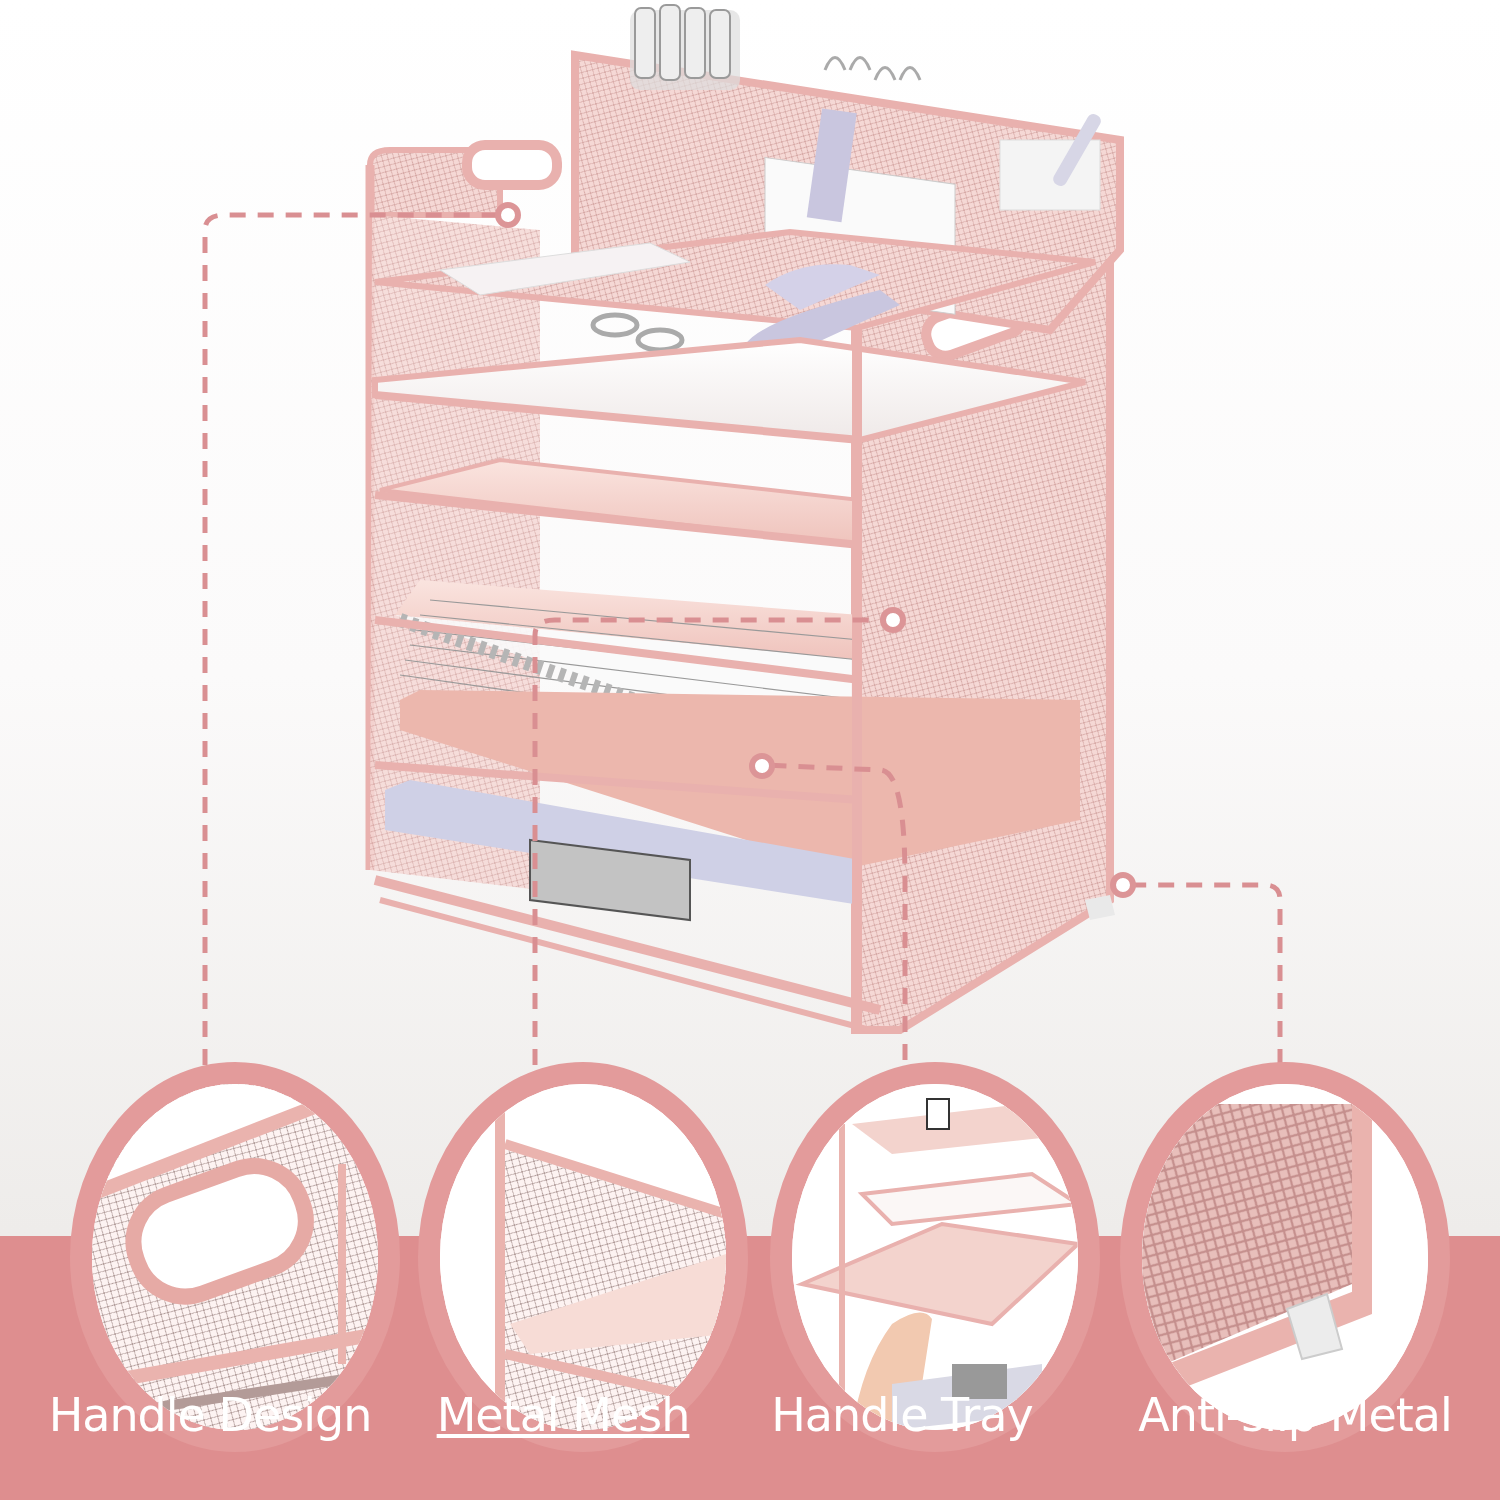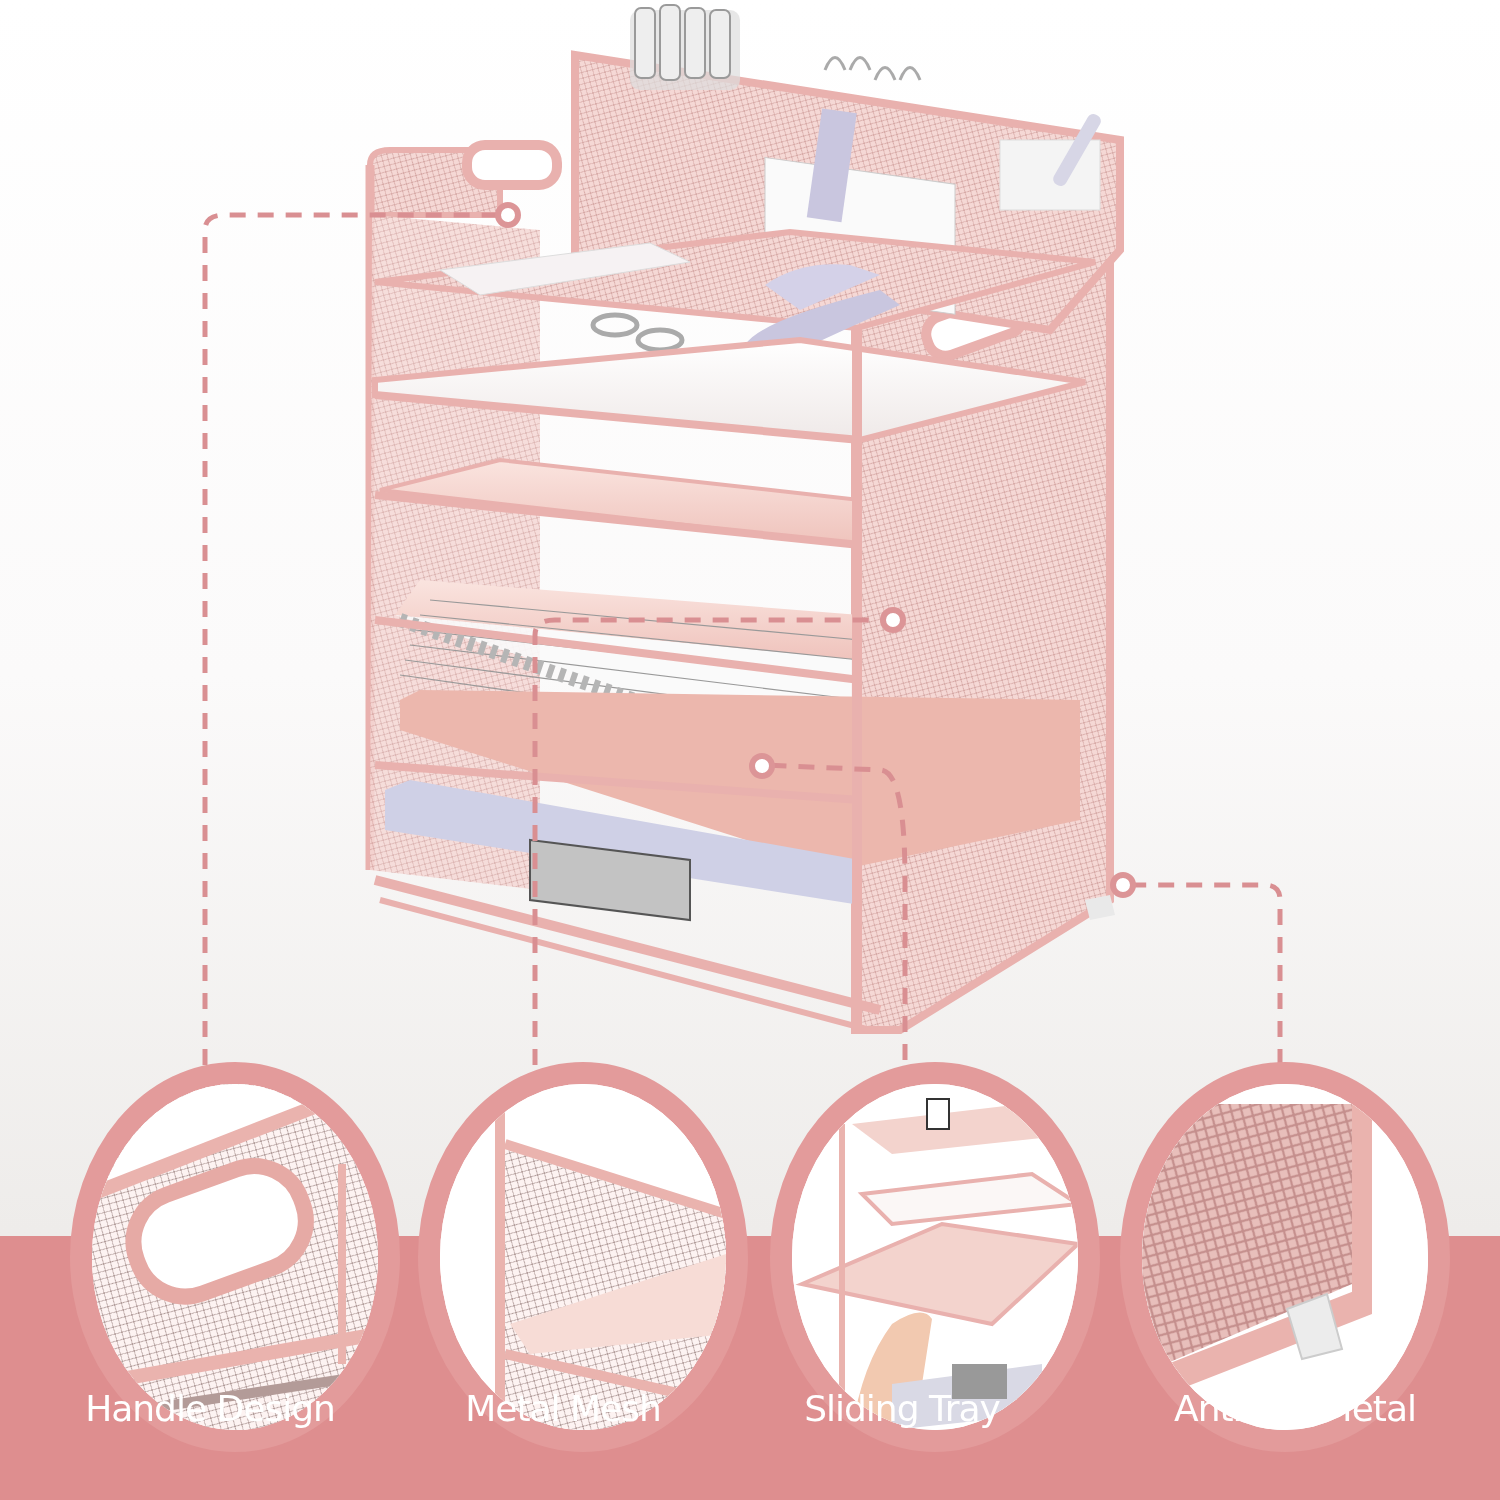--- a/index.html
+++ b/index.html
@@ -5,21 +5,21 @@
   html, body { margin:0; padding:0; }
   body { width:1500px; height:1500px; position:relative; overflow:hidden;
          background: linear-gradient(#ffffff 0%, #fbfafa 45%, #eeecea 82%, #ecebe9 100%);
          font-family: "DejaVu Sans", sans-serif; }
   .band { position:absolute; left:0; top:1236px; width:1500px; height:264px; background:#de8e8f; }
   .product { position:absolute; left:0; top:0; width:1500px; height:1100px; }
   .callout { position:absolute; left:0; top:0; width:1500px; height:1500px; pointer-events:none; }
   .circle { position:absolute; width:330px; height:390px; border-radius:50%;
             border:22px solid #e39b9b; background:#fff; overflow:hidden; box-sizing:border-box; top:1062px; }
   .circle svg { width:100%; height:100%; display:block; }
-  .label { position:absolute; top:1388px; color:#fff; font-size:36px; white-space:nowrap;
+  .label { position:absolute; top:1388px; color:#fff; font-size:46px; white-space:nowrap;
            font-family:"DejaVu Sans", sans-serif; letter-spacing:-1px; transform:translateX(-50%); }
 </style>
 </head>
 <body>
 
 <div class="product">
 <svg width="1500" height="1100" viewBox="0 0 1500 1100">
   <defs>
     <pattern id="mesh" width="8" height="8" patternUnits="userSpaceOnUse" patternTransform="rotate(30)">
       <rect width="8" height="8" fill="#f5d8d5"></rect>
@@ -181,15 +181,15 @@
       </defs>
     <rect width="286" height="346" fill="#fff"></rect>
     <path d="M0 20 L210 20 L210 200 L0 290 Z" fill="url(#m4)"></path>
     <path d="M0 290 L230 200 L230 230 L0 320 Z" fill="#eab3ae"></path>
     <path d="M210 20 L230 20 L230 220 L210 210 Z" fill="#eab3ae"></path>
     <path d="M145 225 L185 210 L200 265 L160 275 Z" fill="#ececec" stroke="#ccc" stroke-width="2"></path>
   </svg>
 </div>
 
 <div class="label" style="left:210px;">Handle Design</div>
-<div class="label" style="left:563px;">Metal Mesh</div>
-<div class="label" style="left:902px;">Sliding Tray</div>
+<div class="label" style="left:563px;text-decoration:underline;">Metal Mesh</div>
+<div class="label" style="left:902px;">Handle Tray</div>
 <div class="label" style="left:1295px;">Anti-slip Metal</div>
 
 </body></html>

